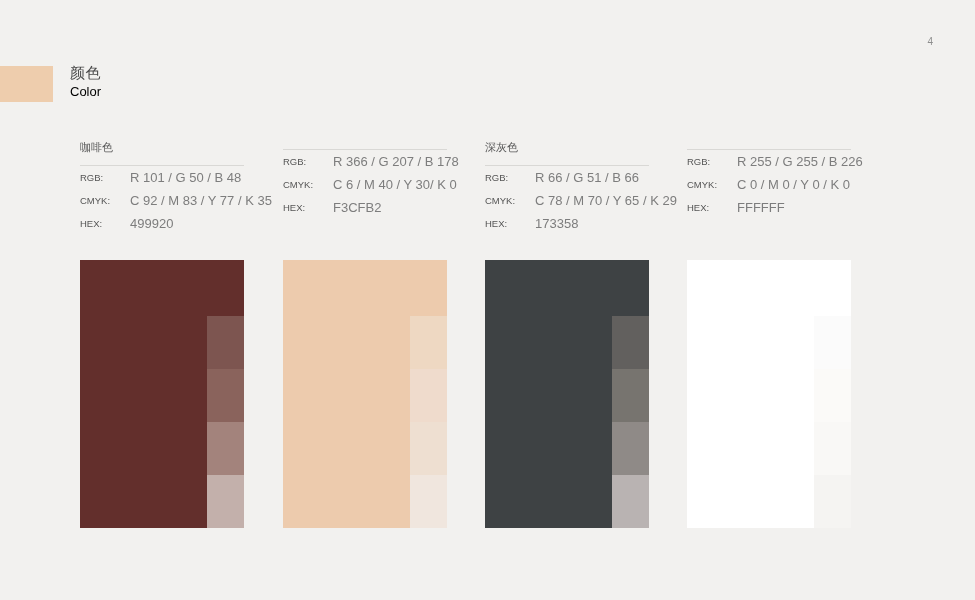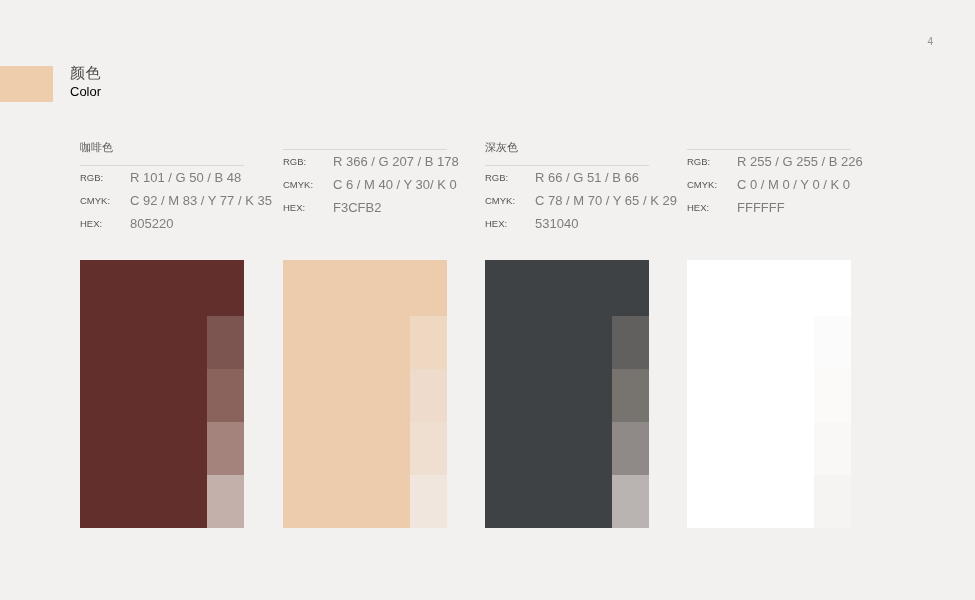--- a/index.html
+++ b/index.html
@@ -168,21 +168,21 @@
       <div class="spec-row">
         <span class="spec-label">RGB:</span>
         <span class="spec-value">R 101 / G 50  / B 48</span>
       </div>
       <div class="spec-row">
         <span class="spec-label">CMYK:</span>
         <span class="spec-value">C 92 / M 83 / Y 77 / K 35</span>
       </div>
       <div class="spec-row">
         <span class="spec-label">HEX:</span>
-        <span class="spec-value">805220</span>
+        <span class="spec-value">499920</span>
       </div>
     </div>
     <div class="swatch-block">
       <div class="swatch-base" style="background: rgb(99, 47, 44);"></div>
       <div class="tint-strip">
         <div class="tint-cell" style="background: rgb(125, 85, 80);"></div>
         <div class="tint-cell" style="background: rgb(138, 99, 92);"></div>
         <div class="tint-cell" style="background: rgb(163, 131, 124);"></div>
         <div class="tint-cell" style="background: rgb(195, 176, 171);"></div>
       </div>
@@ -223,21 +223,21 @@
       <div class="spec-row">
         <span class="spec-label">RGB:</span>
         <span class="spec-value">R 66  / G 51  / B 66</span>
       </div>
       <div class="spec-row">
         <span class="spec-label">CMYK:</span>
         <span class="spec-value">C 78 / M 70 / Y 65 / K 29</span>
       </div>
       <div class="spec-row">
         <span class="spec-label">HEX:</span>
-        <span class="spec-value">531040</span>
+        <span class="spec-value">173358</span>
       </div>
     </div>
     <div class="swatch-block">
       <div class="swatch-base" style="background: rgb(62, 66, 68);"></div>
       <div class="tint-strip">
         <div class="tint-cell" style="background: rgb(98, 96, 94);"></div>
         <div class="tint-cell" style="background: rgb(119, 116, 111);"></div>
         <div class="tint-cell" style="background: rgb(143, 138, 135);"></div>
         <div class="tint-cell" style="background: rgb(185, 179, 178);"></div>
       </div>

